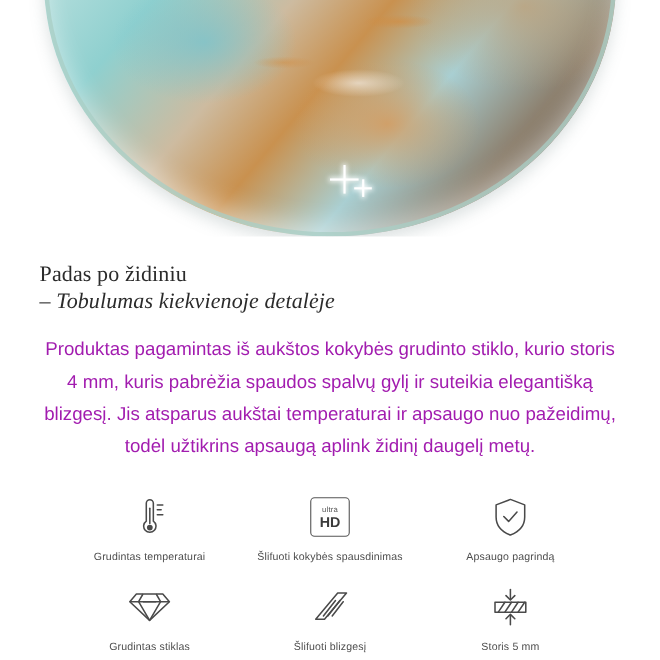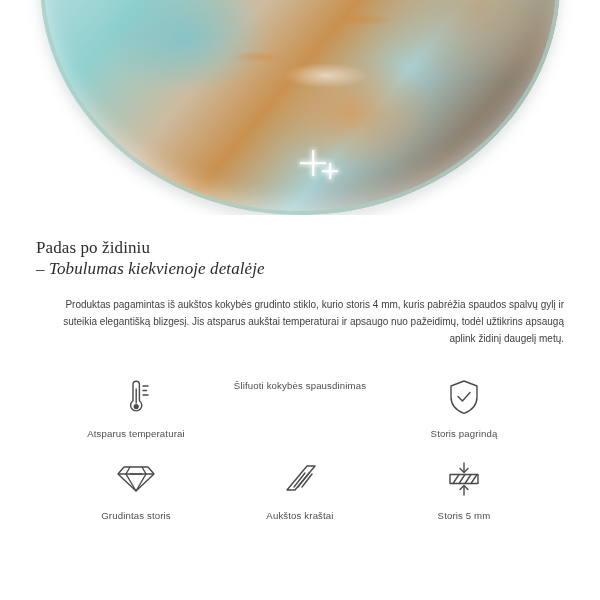--- a/index.html
+++ b/index.html
@@ -93,38 +93,38 @@
   .sparkle.s2 { left: 322px; top: 163px; width: 16px; height: 16px; }
   .sparkle.s2::before { width: 16px; }
   .sparkle.s2::after { height: 16px; }
 
   
   .content {
     padding: 22px 36px 0 36px;
   }
   .headline {
     font-family: "Liberation Serif", serif;
-    font-size: 17px;
+    font-size: 20px;
     line-height: 1.26;
     color: #2b2b2b;
     font-weight: 400;
     margin: 0 0 16px 0;
     letter-spacing: 0.1px;
   }
   .headline .line2 {
     display: block;
     font-style: italic;
   }
   .body-copy {
-    font-size: 10px;
+    font-size: 17px;
     line-height: 1.72;
-    color: #404040;
+    color: #a21caf;
     margin: 0;
     max-width: 535px;
-    text-align: right;
+    text-align: center;
   }
 
   
   .features {
     margin-top: 26px;
     display: grid;
     grid-template-columns: repeat(3, 1fr);
     grid-row-gap: 16px;
     padding: 0 18px;
   }
@@ -199,60 +199,66 @@
         <div class="feature-icon">
           <svg width="34" height="38" viewBox="0 0 34 38" fill="none" stroke="#4a4a4a" stroke-width="1.4" stroke-linecap="round">
             <path d="M14 6.5a3.2 3.2 0 0 1 6.4 0v16.2a5.6 5.6 0 1 1-6.4 0z"></path>
             <line x1="17.2" y1="11" x2="17.2" y2="25"></line>
             <circle cx="17.2" cy="28.6" r="2.6" fill="#4a4a4a" stroke="none"></circle>
             <line x1="24" y1="8" x2="29" y2="8"></line>
             <line x1="24" y1="12.5" x2="27.5" y2="12.5"></line>
             <line x1="24" y1="17" x2="29" y2="17"></line>
           </svg>
         </div>
-        <div class="feature-label">Atsparus temperaturai</div>
-      </div>
-
-      <div class="feature">
+        <div class="feature-label">Grudintas temperaturai</div>
+      </div>
+
+      <div class="feature">
+        <div class="feature-icon">
+          <div class="hd-badge">
+            <span class="u">ultra</span>
+            <span class="hd">HD</span>
+          </div>
+        </div>
         <div class="feature-label">Šlifuoti kokybės spausdinimas</div>
       </div>
 
       <div class="feature">
         <div class="feature-icon">
           <svg width="36" height="40" viewBox="0 0 36 40" fill="none" stroke="#4a4a4a" stroke-width="1.4" stroke-linecap="round" stroke-linejoin="round">
             <path d="M18 4 L31 9 v11c0 8-5.6 13.6-13 16.4C10.6 33.6 5 28 5 20V9z"></path>
             <polyline points="12,19.5 16.4,24 24,15.5"></polyline>
           </svg>
         </div>
-        <div class="feature-label">Storis pagrindą</div>
+        <div class="feature-label">Apsaugo pagrindą</div>
       </div>
 
       <div class="feature">
         <div class="feature-icon">
           <svg width="40" height="34" viewBox="0 0 40 34" fill="none" stroke="#4a4a4a" stroke-width="1.4" stroke-linejoin="round">
             <path d="M8 5 h24 l6 7 -18 17 -18 -17z"></path>
             <path d="M2 12 h36"></path>
             <path d="M14 5 l-4 7 10 17"></path>
             <path d="M26 5 l4 7 -10 17"></path>
             <path d="M14 12 h12"></path>
           </svg>
         </div>
-        <div class="feature-label">Grudintas storis</div>
+        <div class="feature-label">Grudintas stiklas</div>
       </div>
 
       <div class="feature">
         <div class="feature-icon">
           <svg width="38" height="34" viewBox="0 0 38 34" fill="none" stroke="#4a4a4a" stroke-width="1.4" stroke-linecap="round" stroke-linejoin="round">
             <path d="M6 28 L26 4 h8 L14 28z"></path>
             <line x1="13" y1="25" x2="24" y2="11"></line>
             <line x1="17" y1="25" x2="28" y2="11"></line>
             <line x1="21" y1="25" x2="31" y2="12"></line>
           </svg>
         </div>
-        <div class="feature-label">Aukštos kraštai</div>
+        <div class="feature-label">Šlifuoti blizgesį</div>
       </div>
 
       <div class="feature">
         <div class="feature-icon">
           <svg width="40" height="40" viewBox="0 0 40 40" fill="none" stroke="#4a4a4a" stroke-width="1.4" stroke-linecap="round" stroke-linejoin="round">
             <line x1="20" y1="4" x2="20" y2="13"></line>
             <polyline points="16,9.5 20,13.5 24,9.5"></polyline>
             <line x1="20" y1="36" x2="20" y2="27"></line>
             <polyline points="16,30.5 20,26.5 24,30.5"></polyline>
             <rect x="6" y="15.5" width="28" height="9"></rect>

